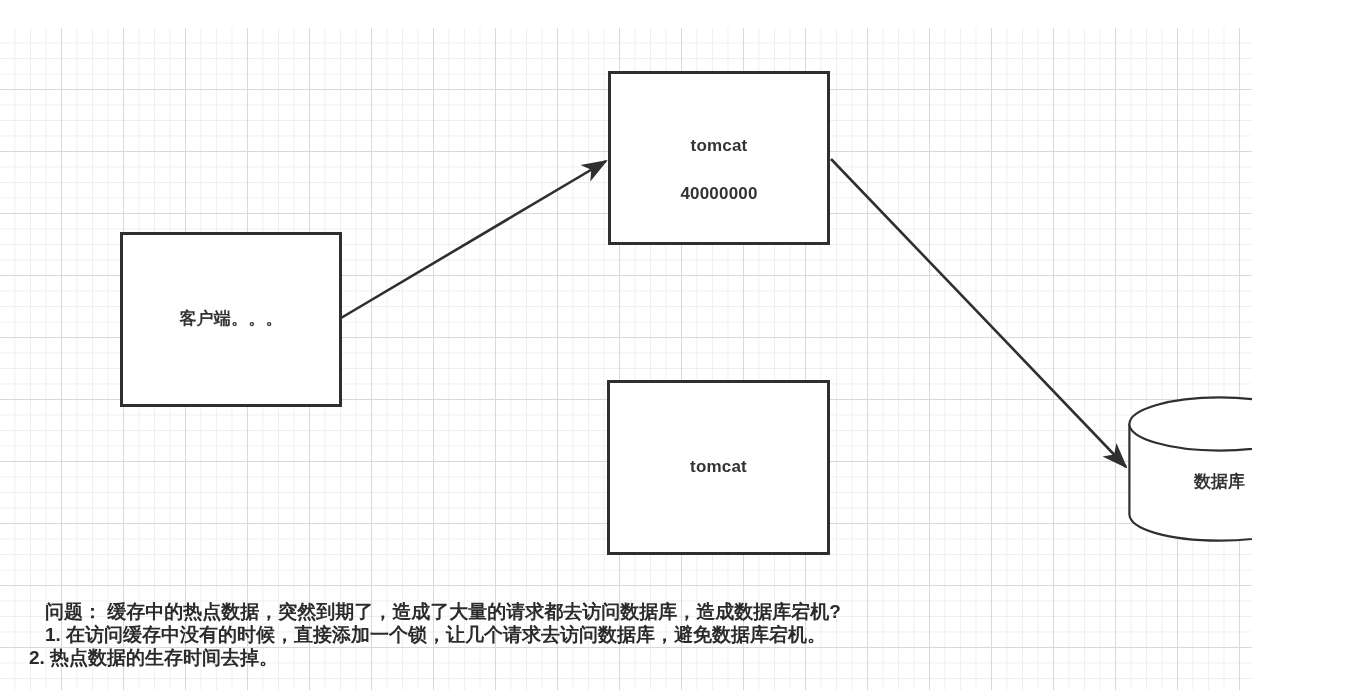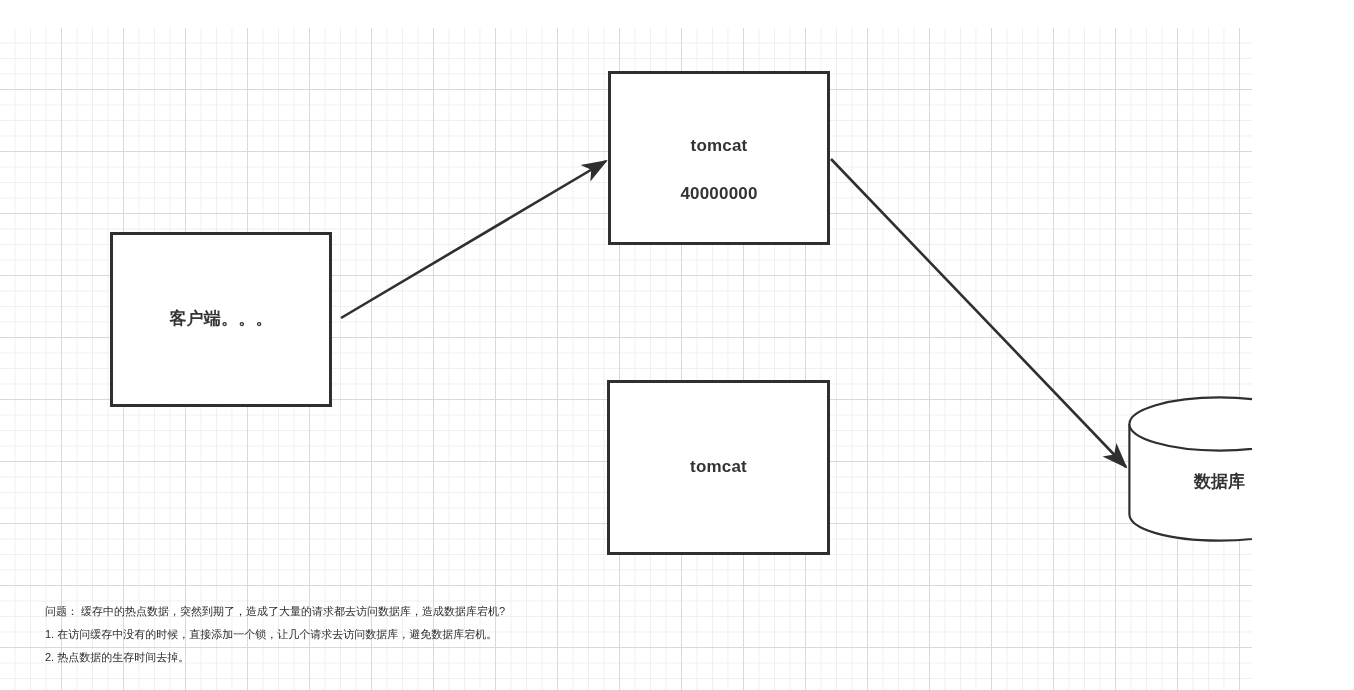--- a/index.html
+++ b/index.html
@@ -66,22 +66,22 @@
   .edge-layer {
     position: absolute;
     left: 0;
     top: 0;
     width: 1354px;
     height: 690px;
     pointer-events: none;
   }
   .note {
     position: absolute;
-    font-size: 11px;
-    font-weight: normal;
+    font-size: 19px;
+    font-weight: bold;
     color: #2b2b2b;
     line-height: 23px;
     letter-spacing: 0px;
     white-space: nowrap;
   }
 </style>
 </head>
 <body>
 
 <div id="canvas">
@@ -97,33 +97,33 @@
   </svg>
 
   <div class="shape box" id="node-tomcat-main" style="left:608px; top:43px; width:222px; height:174px;">
     <div class="box-label">
       <span>tomcat</span><br>
       <span>40000000</span>
     </div>
   </div>
 
 
-  <div class="shape box" id="node-client" style="left:110px; top:204px; width:222px; height:175px;">
+  <div class="shape box" id="node-client" style="left:120px; top:204px; width:222px; height:175px;">
     <div class="box-label">客户端。。。</div>
   </div>
 
   <div class="shape box" id="node-tomcat-second" style="left:607px; top:352px; width:223px; height:175px;">
     <div class="box-label">tomcat</div>
   </div>
 
   <div class="cyl-wrap" id="node-database" style="left:1128px; top:368px; width:183px; height:146px;">
     <svg width="183" height="146" viewBox="0 0 183 146" xmlns="http://www.w3.org/2000/svg">
       <path d="M1.4,28 L1.4,118 C1.4,133.5 41.5,144.6 91.5,144.6 C141.5,144.6 181.6,133.5 181.6,118 L181.6,28" fill="#ffffff" stroke="#2f2f2f" stroke-width="2.2" stroke-linejoin="round"></path>
       <ellipse cx="91.5" cy="28" rx="90.1" ry="26.6" fill="#ffffff" stroke="#2f2f2f" stroke-width="2.2"></ellipse>
     </svg>
     <div class="cyl-label" style="top:74px;">数据库</div>
   </div>
 
   <div class="note" style="left:45px; top:572px;">问题： 缓存中的热点数据，突然到期了，造成了大量的请求都去访问数据库，造成数据库宕机?</div>
   <div class="note" style="left:45px; top:595px;">1. 在访问缓存中没有的时候，直接添加一个锁，让几个请求去访问数据库，避免数据库宕机。</div>
-  <div class="note" style="left:45px; top:618px;">2. 热点数据的生存时间去掉。</div>
+  <div class="note" style="left:29px; top:618px;">2. 热点数据的生存时间去掉。</div>
 
 </div>
 
 </body></html>

